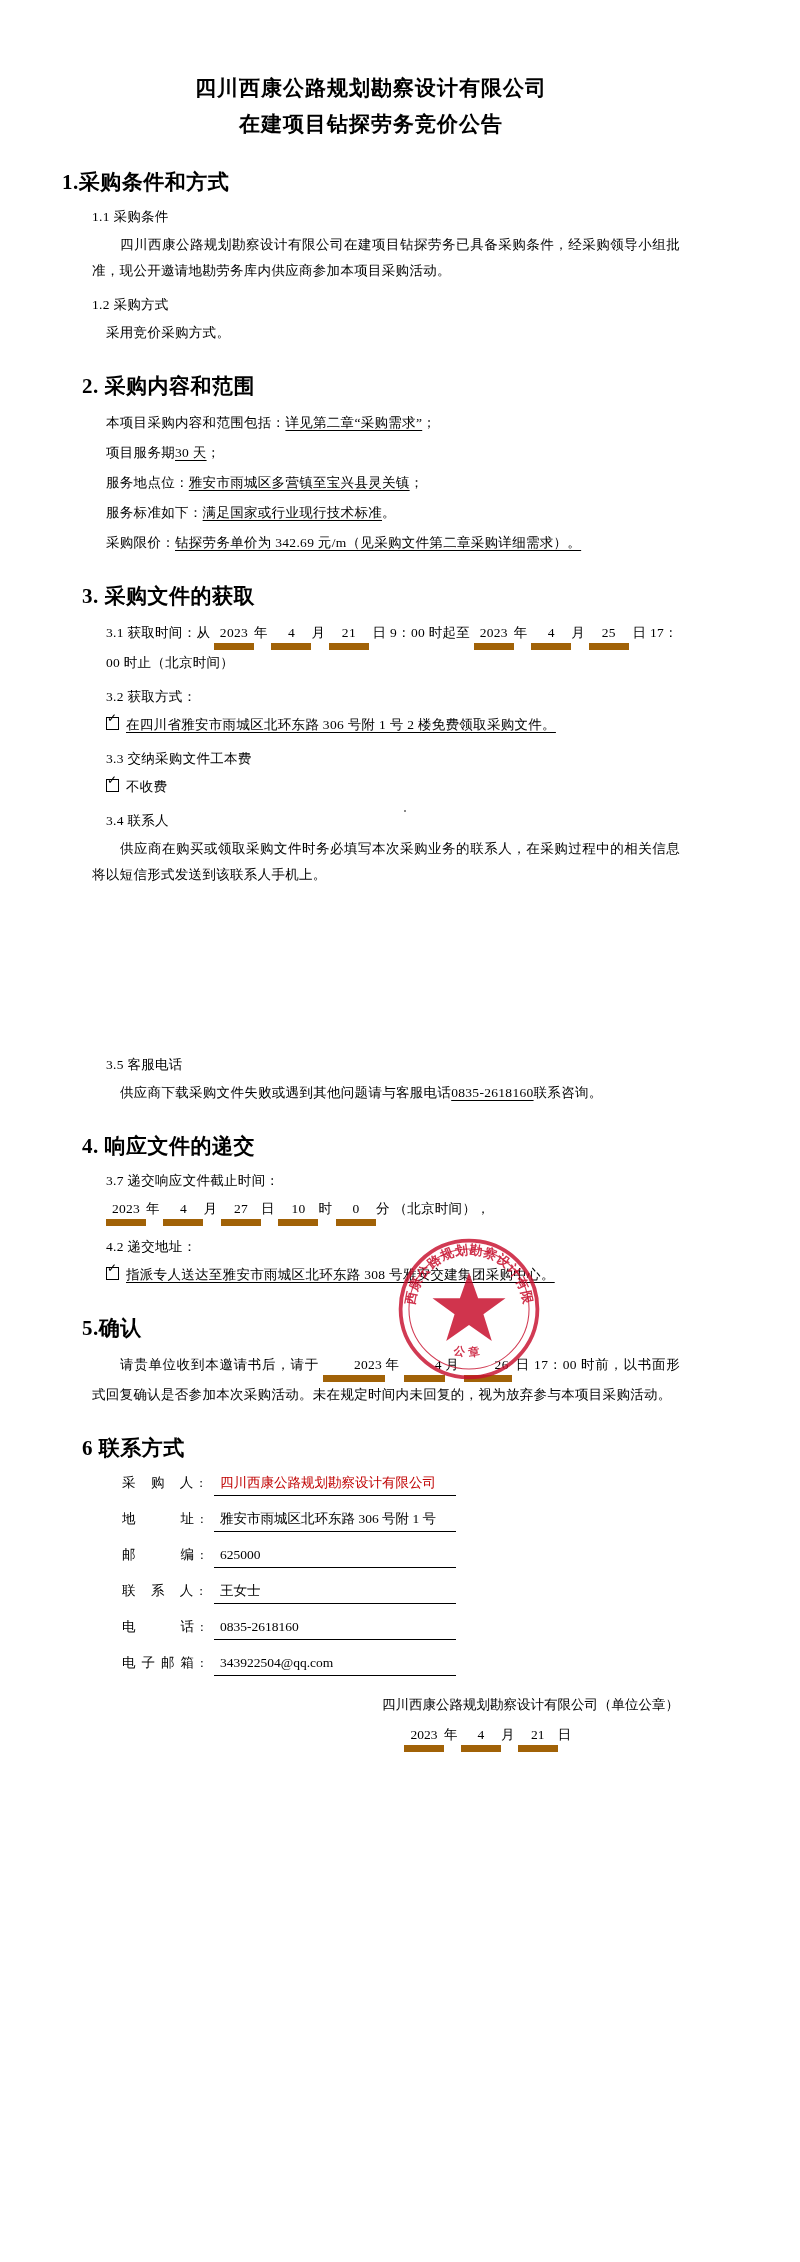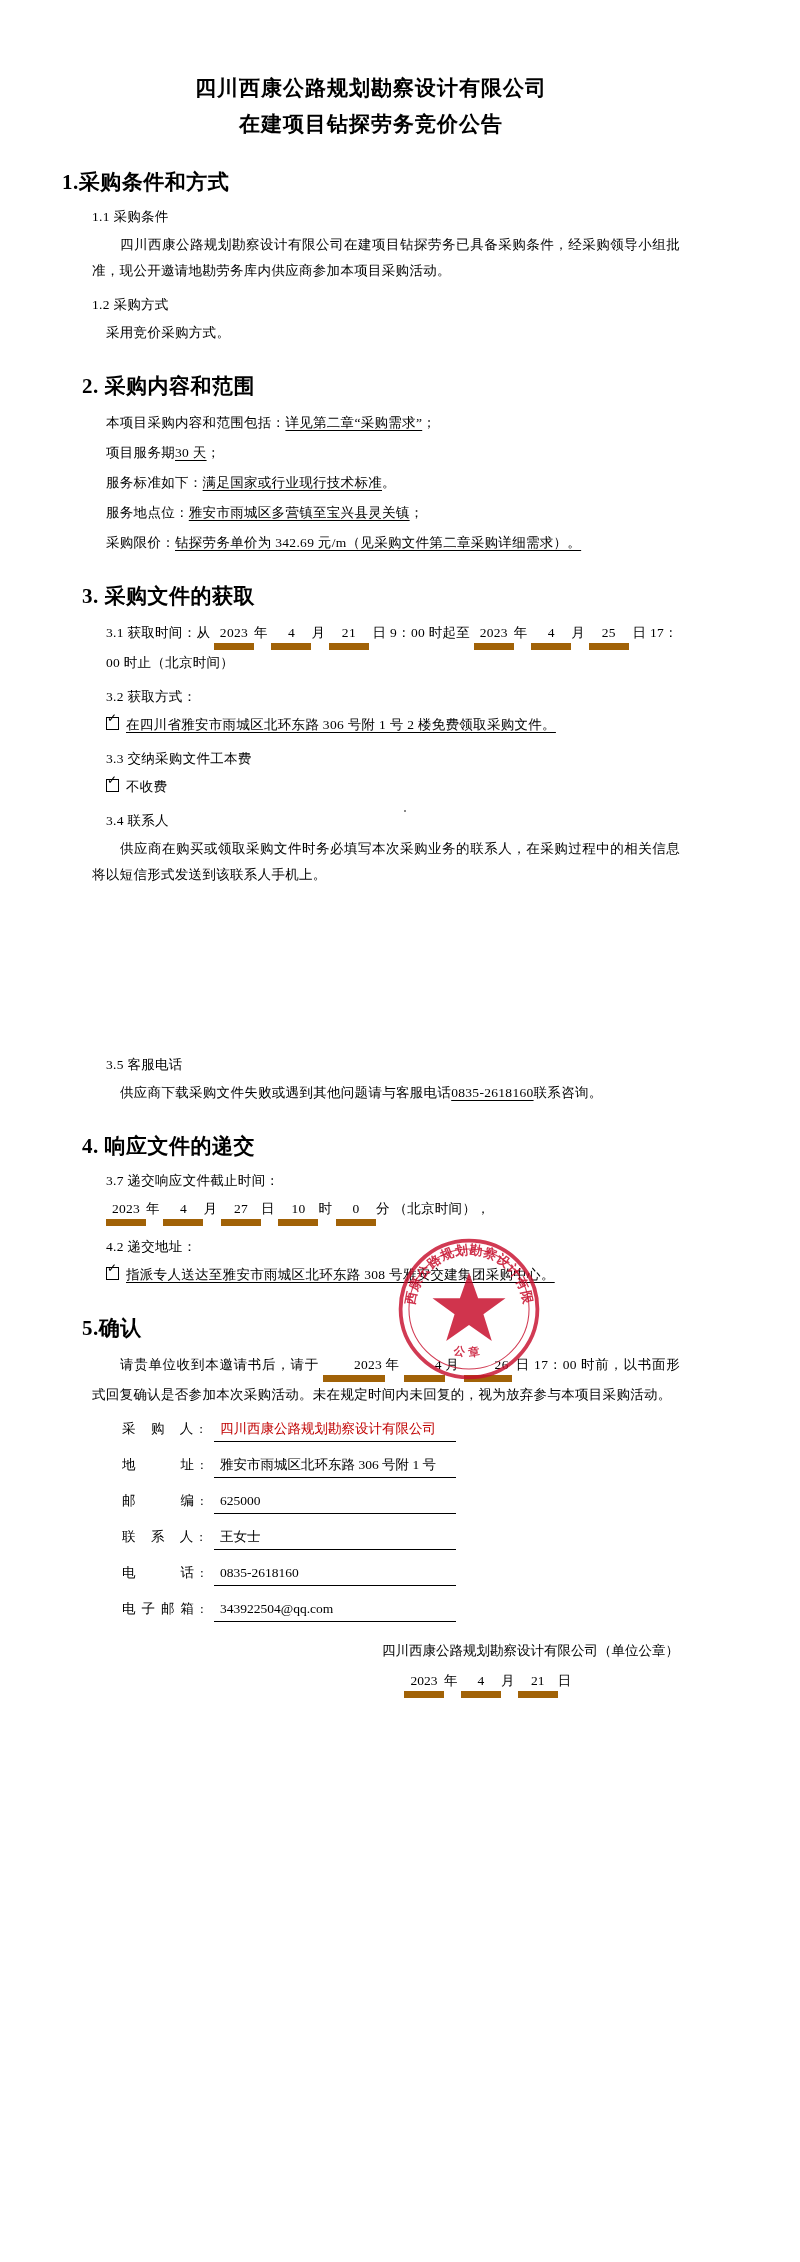--- a/index.html
+++ b/index.html
@@ -166,24 +166,24 @@
   <p class="body">采用竞价采购方式。</p>
 
   <h2 class="sec indent">2. 采购内容和范围</h2>
   <p class="body tight">
     <span>本项目采购内容和范围包括：</span><span class="u">详见第二章“采购需求”</span><span>；</span>
   </p>
   <p class="body tight">
     <span>项目服务期</span><span class="u">30 天</span><span>；</span>
   </p>
   <p class="body tight">
+    <span>服务地点位：</span><span class="u">雅安市雨城区多营镇至宝兴县灵关镇</span><span>；</span>
+  </p>
+  <p class="body tight">
     <span>服务标准如下：</span><span class="u">满足国家或行业现行技术标准</span><span>。</span>
-  </p>
-  <p class="body tight">
-    <span>服务地点位：</span><span class="u">雅安市雨城区多营镇至宝兴县灵关镇</span><span>；</span>
   </p>
   <p class="body tight">
     <span>采购限价：</span><span class="u">钻探劳务单价为 342.69 元/m（见采购文件第二章采购详细需求）。</span>
   </p>
 
   <h2 class="sec indent">3. 采购文件的获取</h2>
   <p class="body">
     <span>3.1 获取时间：从</span>
     <span class="uu">2023</span>年
     <span class="uu">4</span>月
@@ -230,20 +230,21 @@
 
   <h2 class="sec indent">5.确认</h2>
   <p class="body para">
     <span>请贵单位收到本邀请书后，请于</span>
     <span class="uu">2023</span>年
     <span class="uu">4</span>月
     <span class="uu">26</span>
     <span>日 17：00 时前，以书面形式回复确认是否参加本次采购活动。未在规定时间内未回复的，视为放弃参与本项目采购活动。</span>
   </p>
 
+  <h2 class="sec indent">6 联系方式</h2>
   <div class="contact-table">
     <div class="crow">
       <span class="clabel">采 购 人:</span>
       <span class="cvalue redtext">四川西康公路规划勘察设计有限公司</span>
     </div>
     <div class="crow">
       <span class="clabel">地　　址:</span>
       <span class="cvalue">雅安市雨城区北环东路 306 号附 1 号</span>
     </div>
     <div class="crow">

